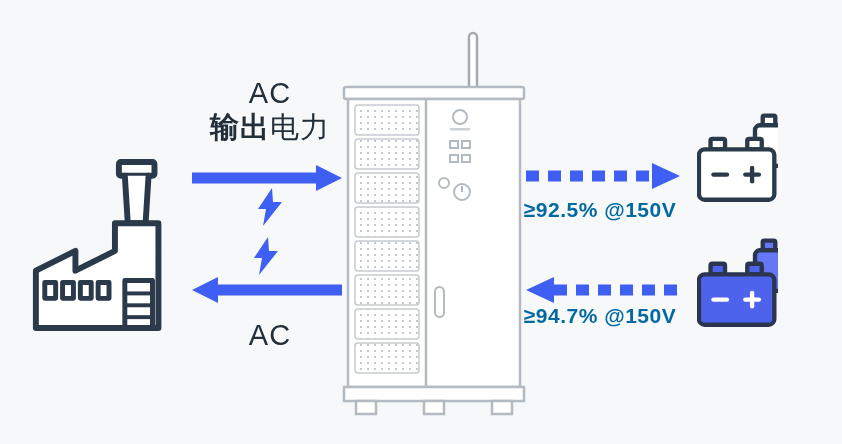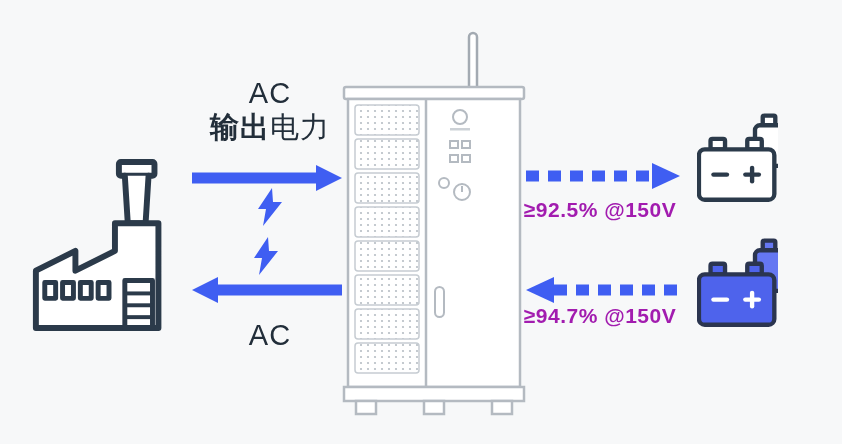--- a/index.html
+++ b/index.html
@@ -5,21 +5,21 @@
   * { margin: 0; padding: 0; box-sizing: border-box; }
   html, body { background: #f7f8f9; }
   body { font-family: "Liberation Sans", "DejaVu Sans", sans-serif; }
   .stage { position: relative; width: 778px; height: 444px; background: #f7f8f9; overflow: hidden; }
   .abs { position: absolute; }
   .flow-label { text-align: center; color: #222e3a; font-size: 29px; line-height: 34px; letter-spacing: 1px; }
   .flow-label .l1 { font-weight: 500; }
   .flow-label .bold { font-weight: 700; margin-top: 8px; }
   .flow-label .rest { font-weight: 500; font-family: Liberation Mono, monospace; }
   .side-label { text-align: center; color: #222e3a; font-size: 27px; font-weight: 500; letter-spacing: 3px; }
-  .spec { text-align: center; color: #a21caf; font-size: 21px; font-weight: 700; letter-spacing: 0.5px; font-family: "Liberation Sans", "DejaVu Sans", sans-serif; }
+  .spec { text-align: center; color: #0369a1; font-size: 21px; font-weight: 700; letter-spacing: 0.5px; font-family: "Liberation Sans", "DejaVu Sans", sans-serif; }
 </style>
 </head>
 <body>
 
 <div class="stage">
 
   <svg class="abs" style="left:26px; top:156px;" width="168" height="178" viewBox="0 0 170 180">
     <g fill="#ffffff" stroke="#2B3A4A" stroke-width="6" stroke-linejoin="round" stroke-linecap="round">
       <rect x="94" y="6" width="36" height="14" rx="2"></rect>
       <path d="M100,20 L103,68 H121 L124,20"></path>

